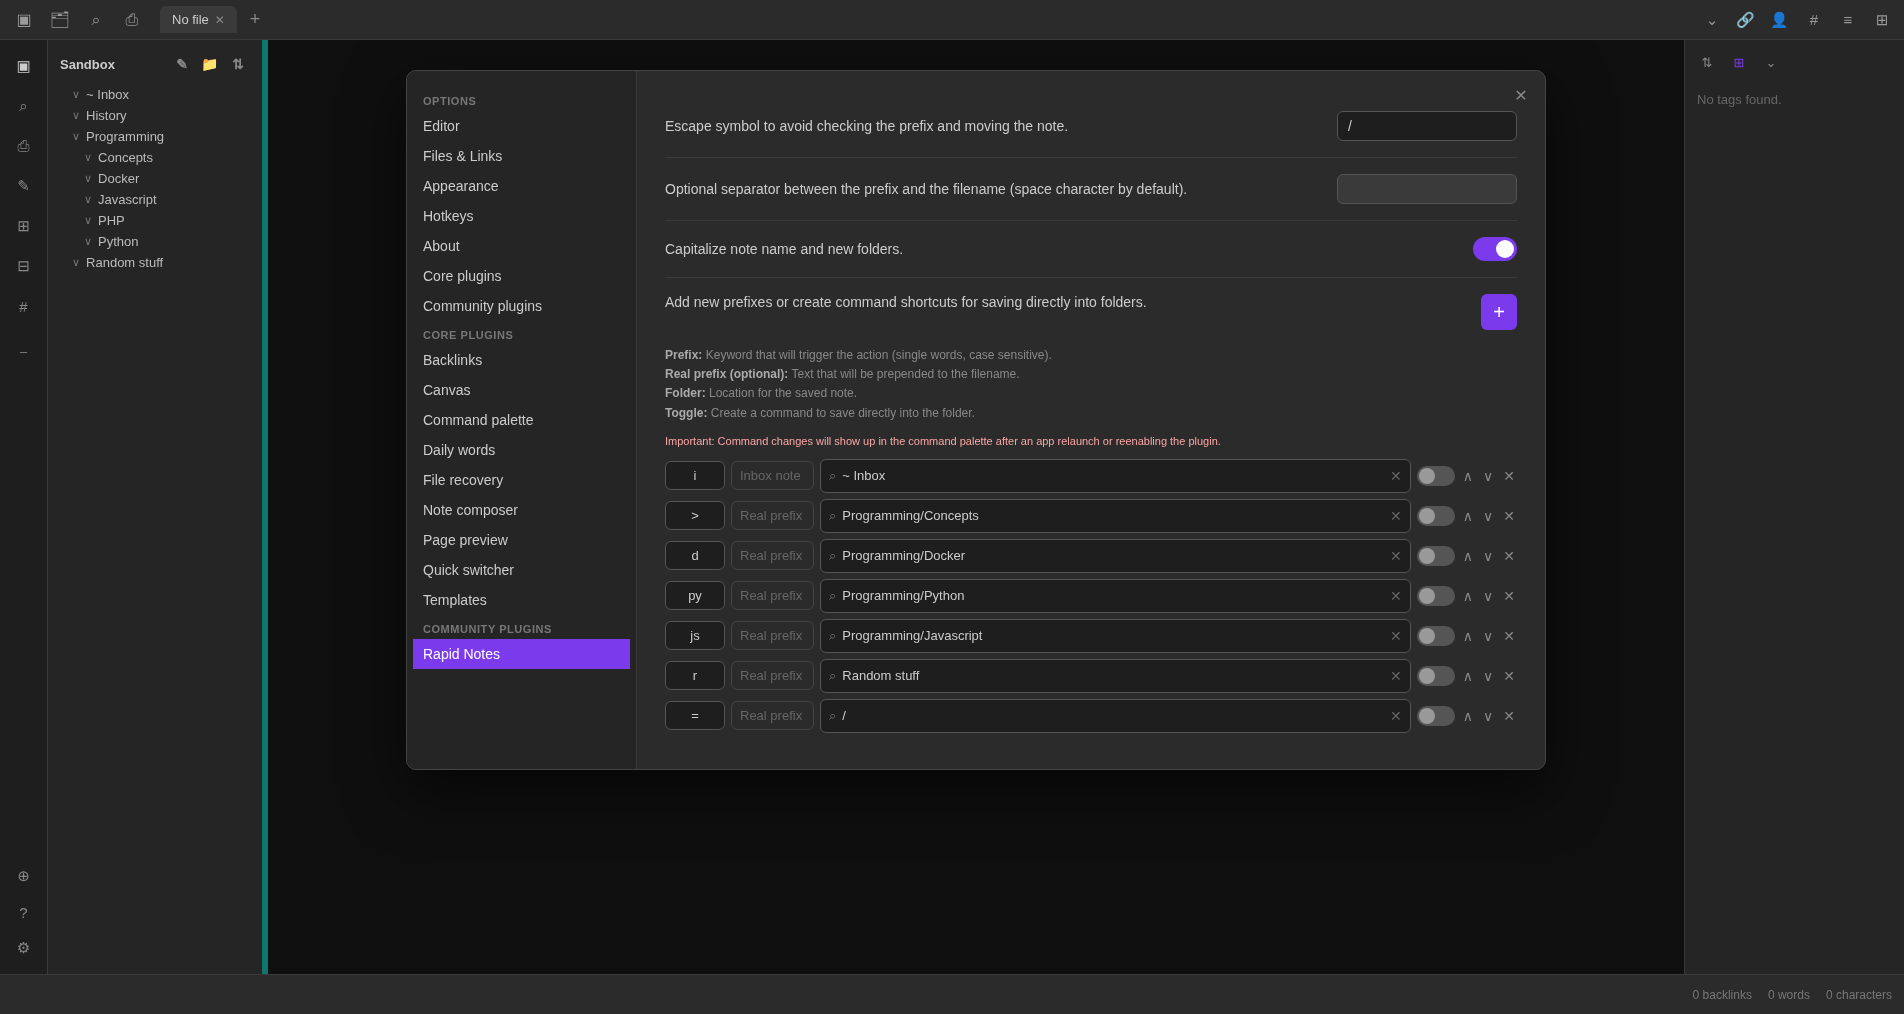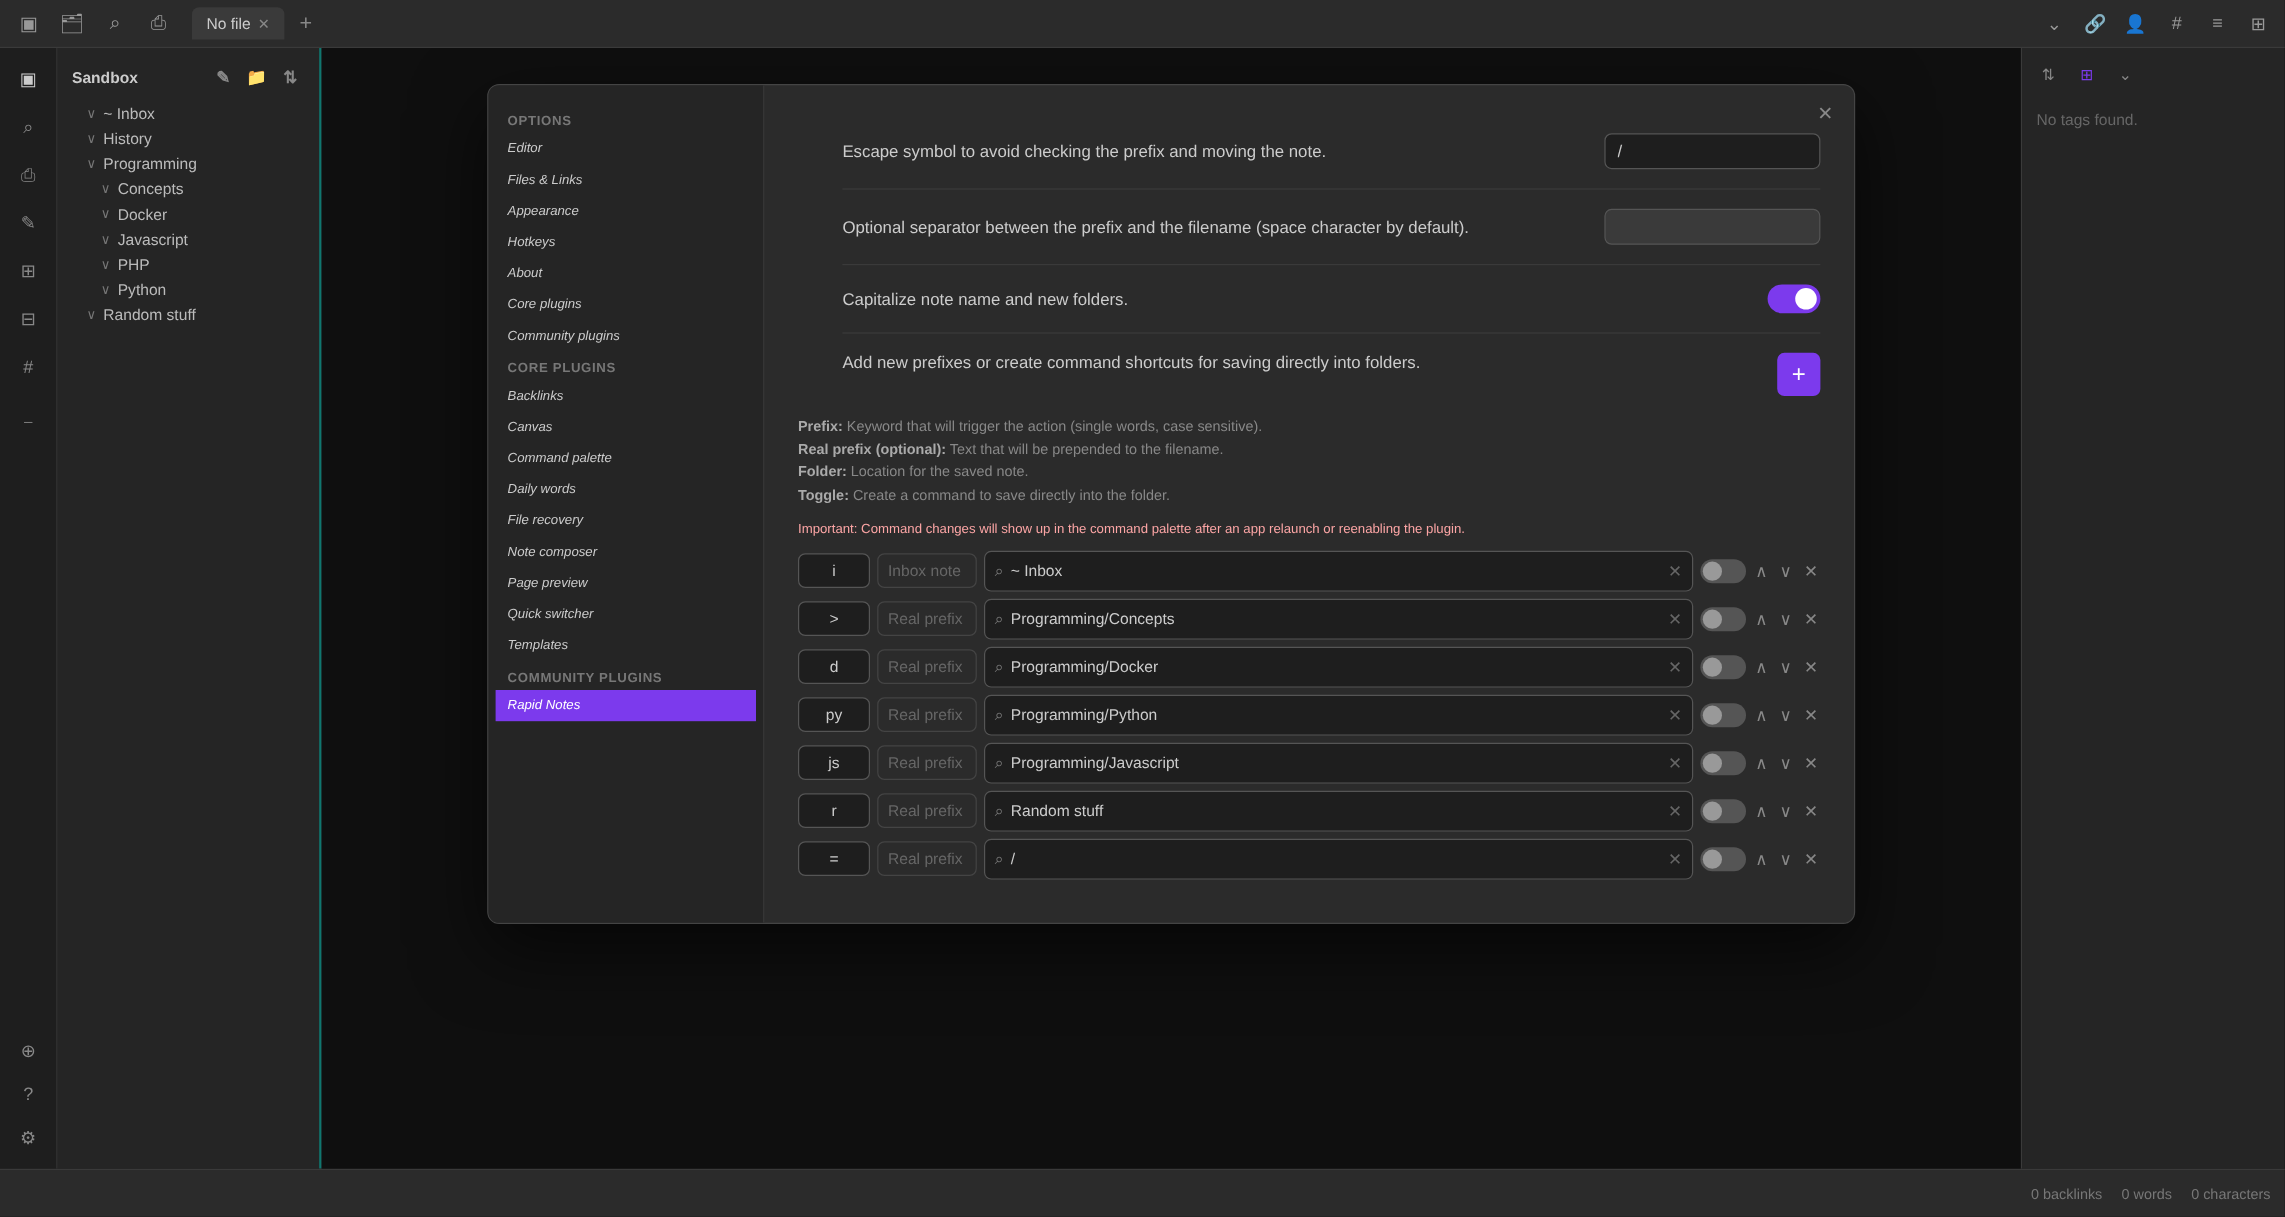--- a/index.html
+++ b/index.html
@@ -58,21 +58,21 @@
 
     
     .main-layout {
       display: flex; flex: 1; overflow: hidden;
     }
 
     
     .file-tree {
       width: 220px;
       background: #252525;
-      border-right: 2px solid #0f766e;
+      border-right: 6px solid #0f766e;
       padding: 8px 0;
       display: flex; flex-direction: column;
       flex-shrink: 0;
     }
     .file-tree-header {
       display: flex; align-items: center; justify-content: space-between;
       padding: 4px 12px 8px; color: #ccc; font-size: 13px; font-weight: 600;
     }
     .file-tree-actions { display: flex; gap: 4px; }
     .file-tree-action-btn {
@@ -147,38 +147,37 @@
       flex-shrink: 0;
       overflow-y: auto;
     }
     .modal-section-label {
       padding: 8px 16px 4px;
       font-size: 11px; color: #777; text-transform: uppercase; letter-spacing: 0.05em;
       font-weight: 600;
     }
     .modal-nav-item {
       padding: 7px 16px;
-      font-size: 11px; color: #ccc; cursor: pointer;
+      font-size: 14px; color: #ccc; cursor: pointer;
       border-radius: 0;
-      font-style: italic;
     }
     .modal-nav-item.active {
       background: #7c3aed; color: #fff; border-radius: 0; margin: 0 6px;
       padding: 7px 10px;
     }
 
     
     .modal-content {
       flex: 1; padding: 24px 28px; overflow-y: auto;
     }
 
     
     .setting-row {
       display: flex; align-items: center; justify-content: space-between;
-      padding: 16px 0; border-bottom: 1px solid #3a3a3a; margin-left: 37px;
+      padding: 16px 0; border-bottom: 1px solid #3a3a3a;
     }
     .setting-label { font-size: 14px; color: #ccc; flex: 1; padding-right: 20px; }
     .setting-input {
       background: #1e1e1e; border: 1px solid #555; border-radius: 6px;
       color: #ccc; font-size: 14px; padding: 6px 10px; width: 180px;
     }
     .setting-input-sm {
       background: #3a3a3a; border: 1px solid #555; border-radius: 6px;
       color: #ccc; font-size: 14px; padding: 6px 10px; width: 180px;
     }

